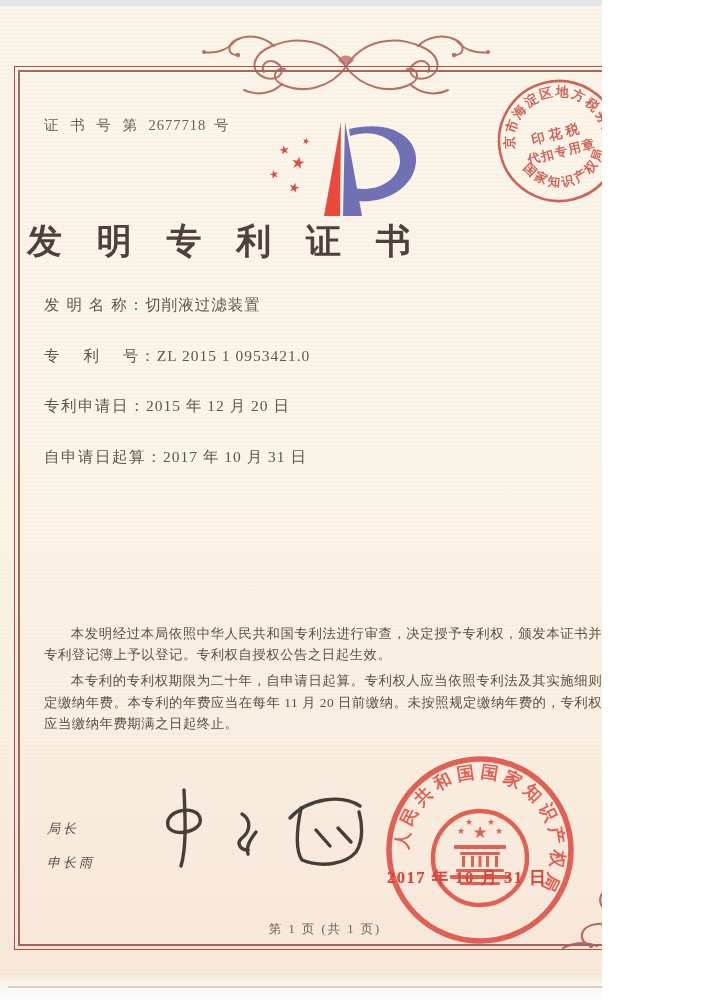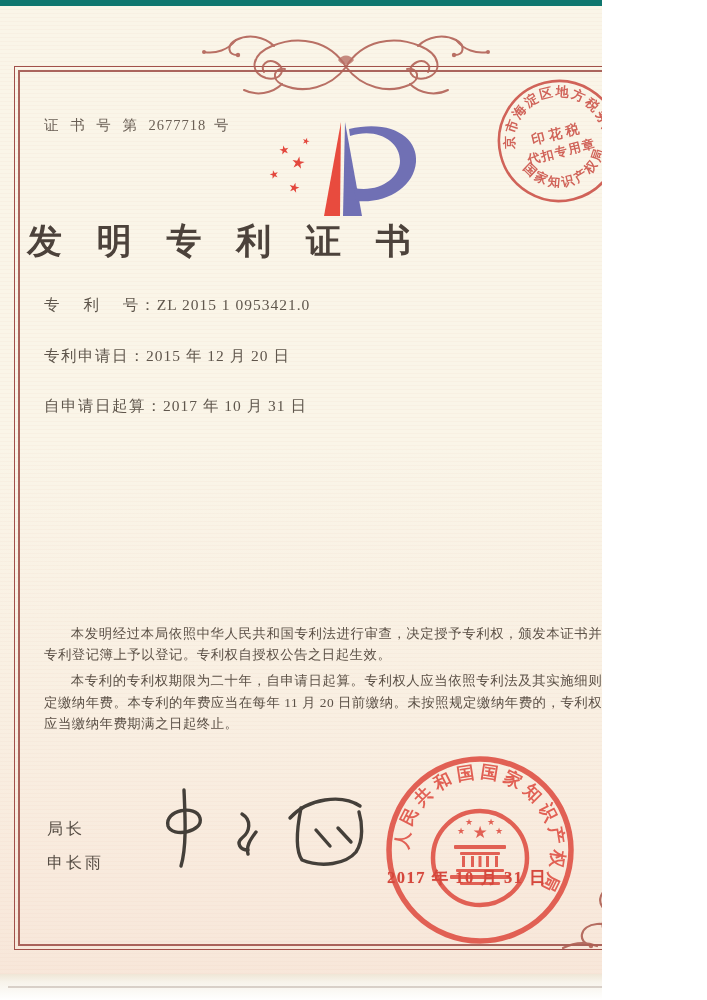--- a/index.html
+++ b/index.html
@@ -1,17 +1,17 @@
 <!DOCTYPE html>
 <html><head>
 <meta charset="utf-8">
 <style>
   html,body{margin:0;padding:0;}
   body{background:#ffffff;font-family:"Liberation Serif","DejaVu Serif",serif;}
-  .stage{position:relative;width:602px;height:1000px;overflow:hidden;background:#0f766e;}
+  .stage{position:relative;width:602px;height:1000px;overflow:hidden;background:#e5e5e5;}
 
   
   .paper{position:absolute;left:0;top:6px;width:662px;height:968px;
     background:#faf5e8;}
   .paper .texture{position:absolute;inset:0;pointer-events:none;
     background:repeating-linear-gradient(0deg, rgba(205,150,125,0.05) 0 1px, rgba(255,255,255,0) 1px 4px);}
   .paper .tint{position:absolute;inset:0;pointer-events:none;
     background:linear-gradient(180deg, rgba(245,240,228,0) 45%, rgba(243,205,190,0.16) 75%, rgba(242,198,184,0.30) 100%);}
   .paper .edgeshade{position:absolute;top:0;right:0;width:34px;height:100%;pointer-events:none;
     background:linear-gradient(90deg, rgba(0,0,0,0) 0%, rgba(90,40,40,0.10) 100%);}
@@ -37,21 +37,21 @@
     font-size:35px;font-weight:bold;color:#4c423b;letter-spacing:13px;text-indent:13px;}
 
   .fields{position:absolute;left:44px;top:289px;width:560px;font-size:15.5px;color:#5f564c;}
   .fields .row{height:22px;margin-bottom:28.5px;letter-spacing:1.5px;white-space:nowrap;}
   .fields .val{letter-spacing:1px;}
 
   .body-text{position:absolute;left:44px;top:588px;width:572px;font-size:13.4px;
     line-height:1.58;color:#5b5046;text-align:justify;letter-spacing:0.5px;margin-top:29px;}
   .body-text p{margin:0 0 5px 0;text-indent:2em;}
 
-  .officer{position:absolute;left:47px;top:806px;font-size:16px;color:#564d44;letter-spacing:3px;line-height:34px;}
+  .officer{position:absolute;left:47px;top:806px;font-size:13px;color:#564d44;letter-spacing:3px;line-height:34px;font-style:italic;}
 
   .signature{position:absolute;left:138px;top:768px;}
 
   .seal-wrap{position:absolute;left:382px;top:746px;width:196px;height:196px;}
   .seal-date{position:absolute;left:387px;top:861px;font-size:16.5px;color:#d5473c;
     letter-spacing:1.5px;white-space:nowrap;font-weight:bold;text-shadow:0 0 1px rgba(213,71,60,.4);}
 
   .tax-stamp{position:absolute;left:494px;top:70px;width:130px;height:130px;transform:rotate(-14deg);opacity:.92;}
 
   .logo{position:absolute;left:252px;top:110px;width:196px;height:106px;}
@@ -130,20 +130,23 @@
         <text x="42" y="76" font-size="13" fill="#e3473d" text-anchor="middle" transform="rotate(14 42 72)">★</text>
       </g>
       <polygon points="89,6 72,100 88,100" fill="#e84b3e"></polygon>
       <polygon points="93,6 91,100 110,100" fill="#7070b4"></polygon>
       <path fill="#7070b4" d="M97,13 C140,3 166,22 164,46 C162,71 135,88 104,85 L102,72 C127,77 148,62 148,45 C148,25 125,11 98,20 Z"></path>
     </svg>
 
     <div class="title">发 明 专 利 证 书</div>
 
     <div class="fields">
+      <div class="row">
+        <span>发 明 名 称：</span><span class="val">切削液过滤装置</span>
+      </div>
       <div class="row">
         <span>专　 利　 号：</span><span class="val">ZL 2015 1 0953421.0</span>
       </div>
       <div class="row">
         <span>专利申请日：</span><span class="val">2015 年 12 月 20 日</span>
       </div>
       <div class="row">
         <span>自申请日起算：</span><span class="val">2017 年 10 月 31 日</span>
       </div>
     </div>
@@ -195,20 +198,21 @@
           <rect x="6" y="-2" width="3" height="11"></rect>
           <rect x="15" y="-2" width="3" height="11"></rect>
           <rect x="-24" y="11" width="48" height="3" rx="1"></rect>
           <rect x="-30" y="17" width="60" height="4" rx="1"></rect>
           <rect x="-20" y="24" width="40" height="3" rx="1"></rect>
         </g>
       </g>
     </svg>
     <div class="seal-date">2017 年 10 月 31 日</div>
 
+    <div class="footer">第 1 页 (共 1 页)</div>
 
     <div class="edgeshade"></div>
   </div>
 
   <div class="bottom-edge"></div>
   <div class="bottom-line"></div>
   <div class="edge-strip"></div>
   <div class="right-margin"></div>
 
 </div>

